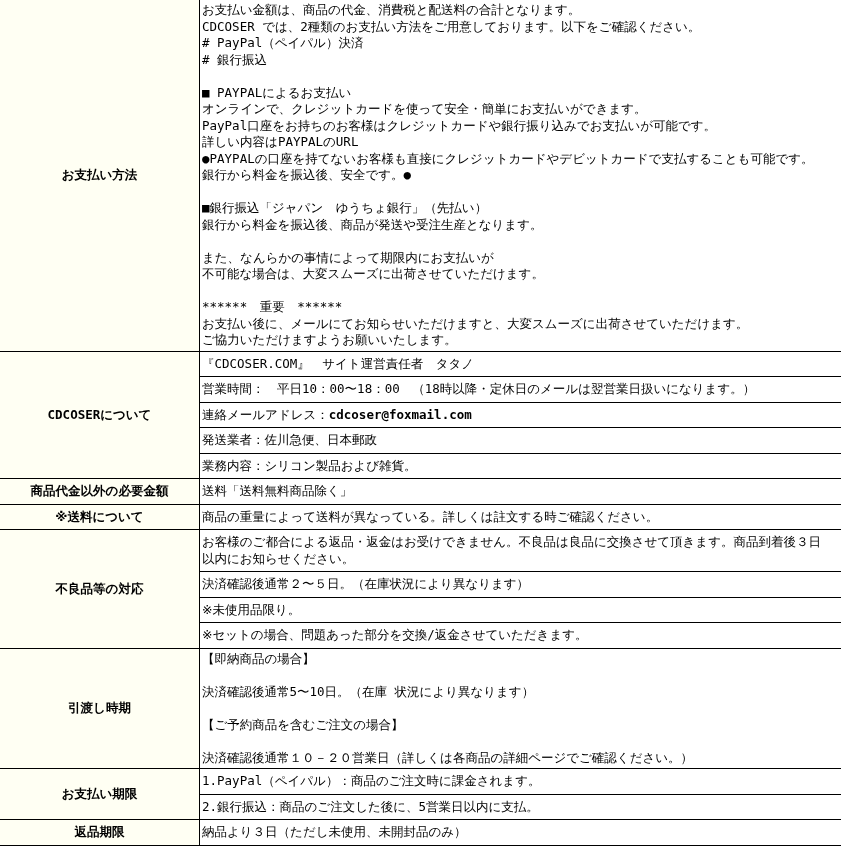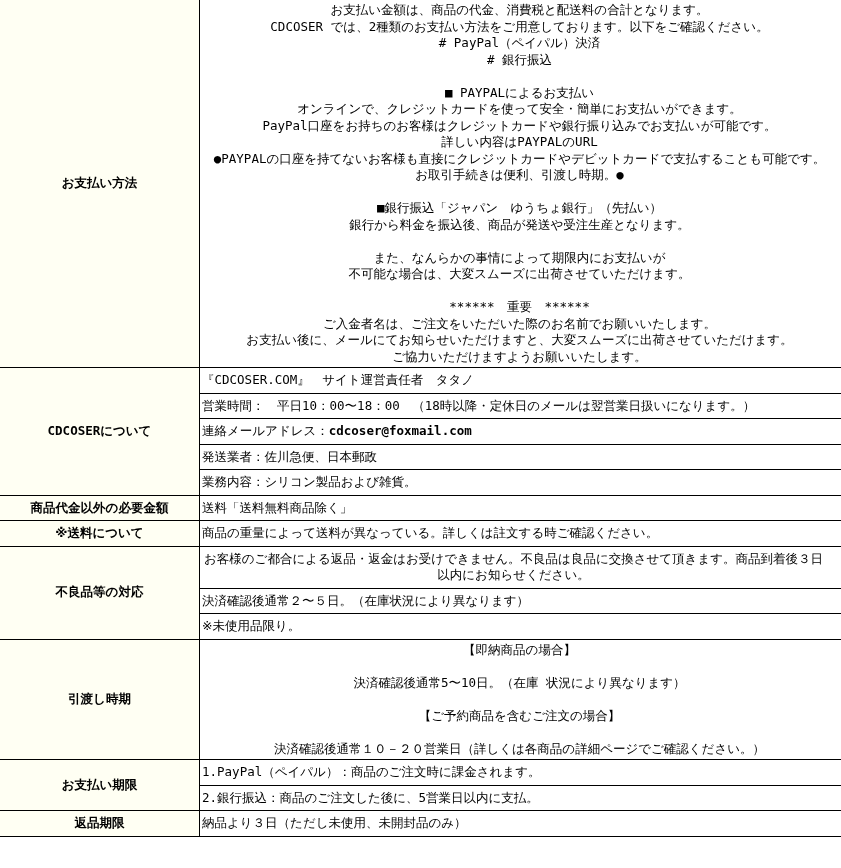--- a/index.html
+++ b/index.html
@@ -26,21 +26,20 @@
     justify-content: center;
     text-align: center;
     font-weight: bold;
     padding: 4px 23px;
   }
   .cell-c {
     flex: 1 1 auto;
     min-width: 0;
     display: flex;
     flex-direction: column;
-    text-align: center;
   }
   .subrow {
     flex: 1 0 auto;
     display: flex;
     align-items: center;
     padding: 4px 16px 4px 2px;
     word-break: break-all;
     white-space: pre-wrap;
   }
   .subrow + .subrow { border-top: 1px solid var(--border, #000); }
@@ -64,30 +63,29 @@
           <div class="line">お支払い金額は、商品の代金、消費税と配送料の合計となります。</div>
           <div class="line">CDCOSER では、2種類のお支払い方法をご用意しております。以下をご確認ください。</div>
           <div class="line"># PayPal（ペイパル）決済</div>
           <div class="line"># 銀行振込</div>
           <div class="line"></div>
           <div class="line">■ PAYPALによるお支払い</div>
           <div class="line">オンラインで、クレジットカードを使って安全・簡単にお支払いができます。</div>
           <div class="line">PayPal口座をお持ちのお客様はクレジットカードや銀行振り込みでお支払いが可能です。</div>
           <div class="line">詳しい内容はPAYPALのURL</div>
           <div class="line">●PAYPALの口座を持てないお客様も直接にクレジットカードやデビットカードで支払することも可能です。</div>
-          <div class="line">お取引手続きは便利、引渡し時期。●</div>
+          <div class="line">銀行から料金を振込後、安全です。●</div>
           <div class="line"></div>
           <div class="line">■銀行振込「ジャパン　ゆうちょ銀行」（先払い）</div>
           <div class="line">銀行から料金を振込後、商品が発送や受注生産となります。</div>
           <div class="line"></div>
           <div class="line">また、なんらかの事情によって期限内にお支払いが</div>
           <div class="line">不可能な場合は、大変スムーズに出荷させていただけます。</div>
           <div class="line"></div>
           <div class="line">******　重要　******</div>
-          <div class="line">ご入金者名は、ご注文をいただいた際のお名前でお願いいたします。</div>
           <div class="line">お支払い後に、メールにてお知らせいただけますと、大変スムーズに出荷させていただけます。</div>
           <div class="line">ご協力いただけますようお願いいたします。</div>
         </div>
     </div>
   </section>
 
   <section class="row">
     <div class="cell-h">CDCOSERについて</div>
     <div class="cell-c">
       <div class="subrow">『CDCOSER.COM』　サイト運営責任者　タタノ</div>
@@ -111,20 +109,21 @@
       <div class="subrow">商品の重量によって送料が異なっている。詳しくは註文する時ご確認ください。</div>
     </div>
   </section>
 
   <section class="row">
     <div class="cell-h">不良品等の対応</div>
     <div class="cell-c">
       <div class="subrow">お客様のご都合による返品・返金はお受けできません。不良品は良品に交換させて頂きます。商品到着後３日以内にお知らせください。</div>
       <div class="subrow">決済確認後通常２〜５日。（在庫状況により異なります）</div>
       <div class="subrow">※未使用品限り。</div>
+      <div class="subrow">※セットの場合、問題あった部分を交換/返金させていただきます。</div>
     </div>
   </section>
 
   <section class="row">
     <div class="cell-h">引渡し時期</div>
     <div class="cell-c">
       <div class="lines">
           <div class="line">【即納商品の場合】</div>
           <div class="line"></div>
           <div class="line">決済確認後通常5〜10日。（在庫 状況により異なります）</div>

